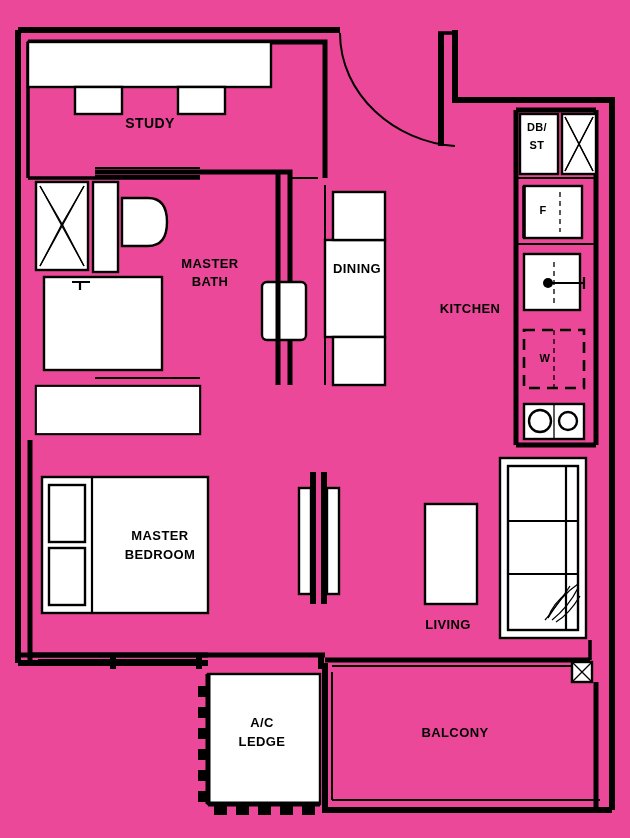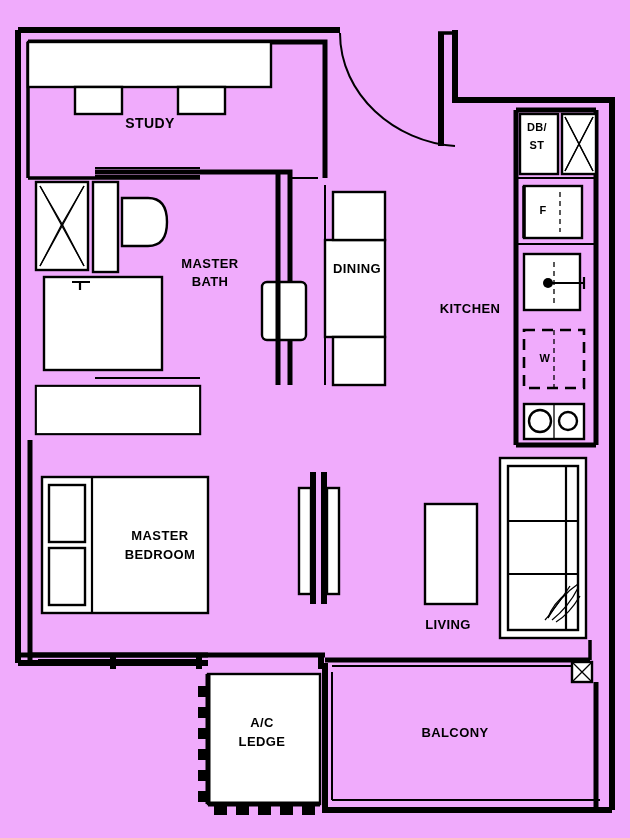--- a/index.html
+++ b/index.html
@@ -7,21 +7,21 @@
     padding: 0;
     background: #ffffff;
   }
   body {
     font-family: "Liberation Sans", sans-serif;
   }
   #floorplan-root {
     position: relative;
     width: 630px;
     height: 838px;
-    background: #f0abfc;
+    background: #ec4899;
     overflow: hidden;
   }
   #floorplan-svg {
     display: block;
     width: 630px;
     height: 838px;
   }
   .room-label {
     font-family: "Liberation Sans", sans-serif;
     font-weight: bold;

